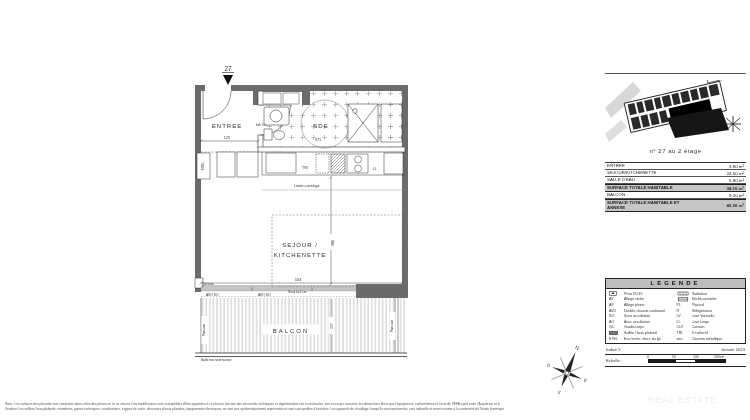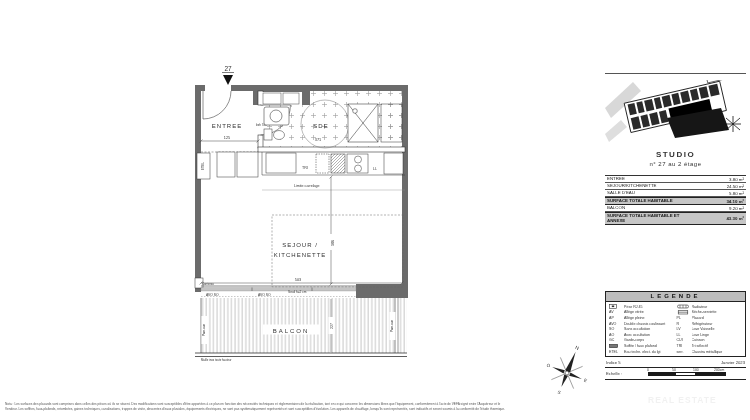--- a/index.html
+++ b/index.html
@@ -258,21 +258,20 @@
       </g>
       <polygon points="62,38 116,28 124,50 70,58" fill="#161616"></polygon>
       <g stroke="#111" stroke-width="0.8">
         <line x1="121" y1="38" x2="135" y2="50"></line>
           <line x1="121" y1="50" x2="135" y2="38"></line>
         <line x1="128" y1="36" x2="128" y2="52"></line>
           <line x1="120" y1="44" x2="136" y2="44"></line>
       </g>
     </svg>
 
-    <div class="p-title">STUDIO</div>
     <div class="p-subtitle">n° 27 au 2 étage</div>
 
     <div class="areas">
       <div class="area-row">
         <span class="lbl">ENTREE</span>
         <span class="val">3.80 m²</span>
       </div>
       <div class="area-row">
         <span class="lbl">SEJOUR/KITCHENETTE</span>
         <span class="val">24.50 m²</span>

